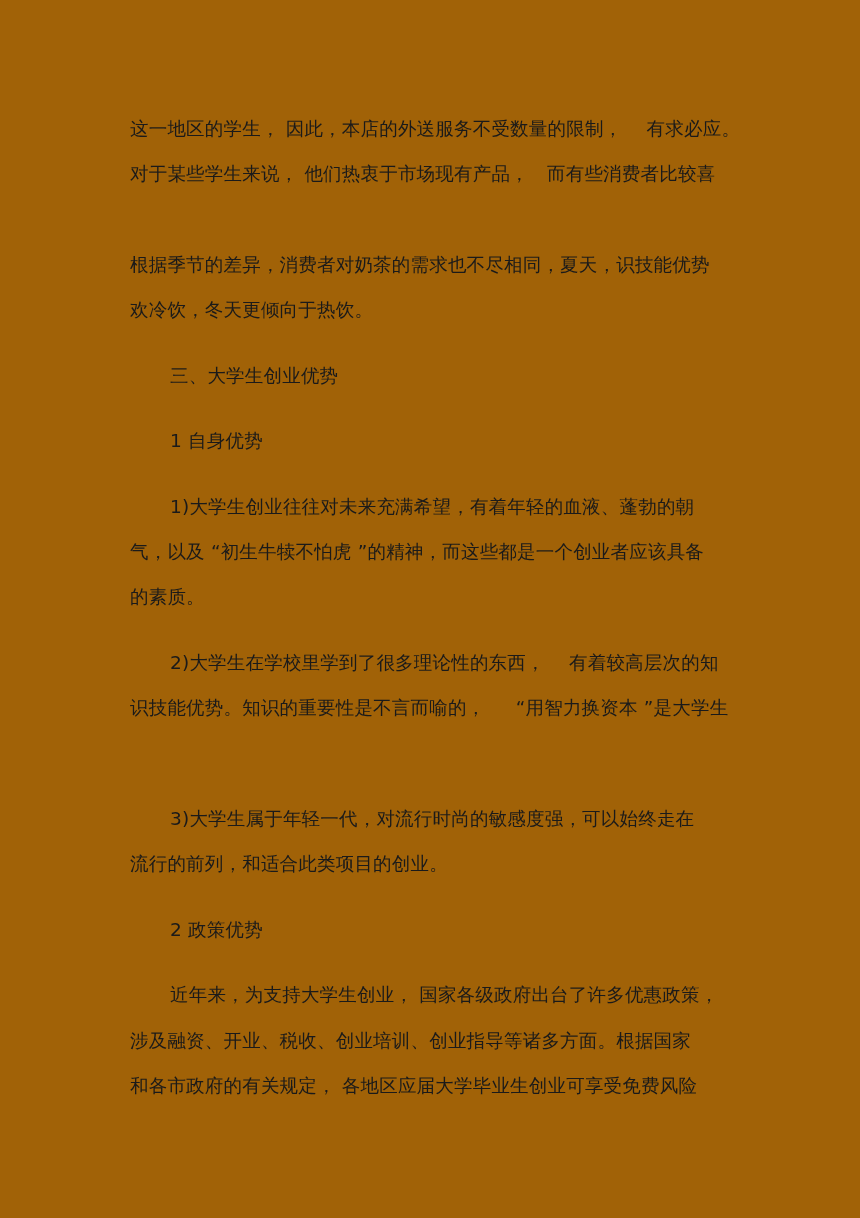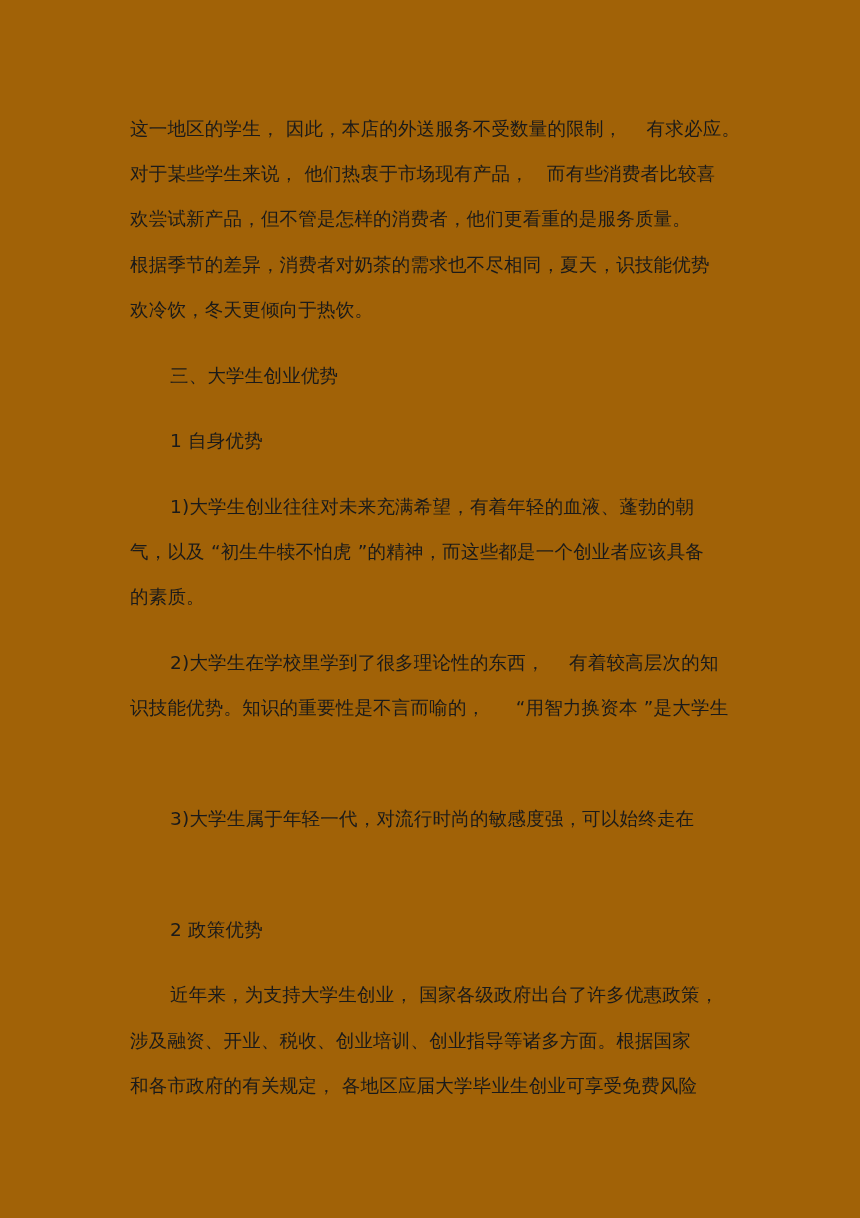--- a/index.html
+++ b/index.html
@@ -35,28 +35,28 @@
   .indent {
     left: 170px;
   }
 </style>
 </head>
 <body>
 
 <div class="page">
   <div class="line" style="top: 116px;">这一地区的学生， 因此，本店的外送服务不受数量的限制，    有求必应。</div>
   <div class="line" style="top: 161px;">对于某些学生来说， 他们热衷于市场现有产品，   而有些消费者比较喜</div>
-  <div class="line" style="top: 206px;">欢尝试新产品，但不管是怎样的消费者，他们更看重的是服务质量。</div>
   <div class="line" style="top: 252px;">根据季节的差异，消费者对奶茶的需求也不尽相同，夏天，识技能优势</div>
   <div class="line" style="top: 297px;">欢冷饮，冬天更倾向于热饮。</div>
   <div class="line indent" style="top: 363px;">三、大学生创业优势</div>
   <div class="line indent" style="top: 428px;">1 自身优势</div>
   <div class="line indent" style="top: 494px;">1)大学生创业往往对未来充满希望，有着年轻的血液、蓬勃的朝</div>
   <div class="line" style="top: 539px;">气，以及 “初生牛犊不怕虎 ”的精神，而这些都是一个创业者应该具备</div>
   <div class="line" style="top: 584px;">的素质。</div>
   <div class="line indent" style="top: 650px;">2)大学生在学校里学到了很多理论性的东西，    有着较高层次的知</div>
   <div class="line" style="top: 695px;">识技能优势。知识的重要性是不言而喻的，     “用智力换资本 ”是大学生</div>
   <div class="line indent" style="top: 806px;">3)大学生属于年轻一代，对流行时尚的敏感度强，可以始终走在</div>
+  <div class="line" style="top: 851px;">流行的前列，和适合此类项目的创业。</div>
   <div class="line indent" style="top: 917px;">2 政策优势</div>
   <div class="line indent" style="top: 982px;">近年来，为支持大学生创业， 国家各级政府出台了许多优惠政策，</div>
   <div class="line" style="top: 1028px;">涉及融资、开业、税收、创业培训、创业指导等诸多方面。根据国家</div>
   <div class="line" style="top: 1073px;">和各市政府的有关规定， 各地区应届大学毕业生创业可享受免费风险</div>
 </div>
 
 </body></html>

